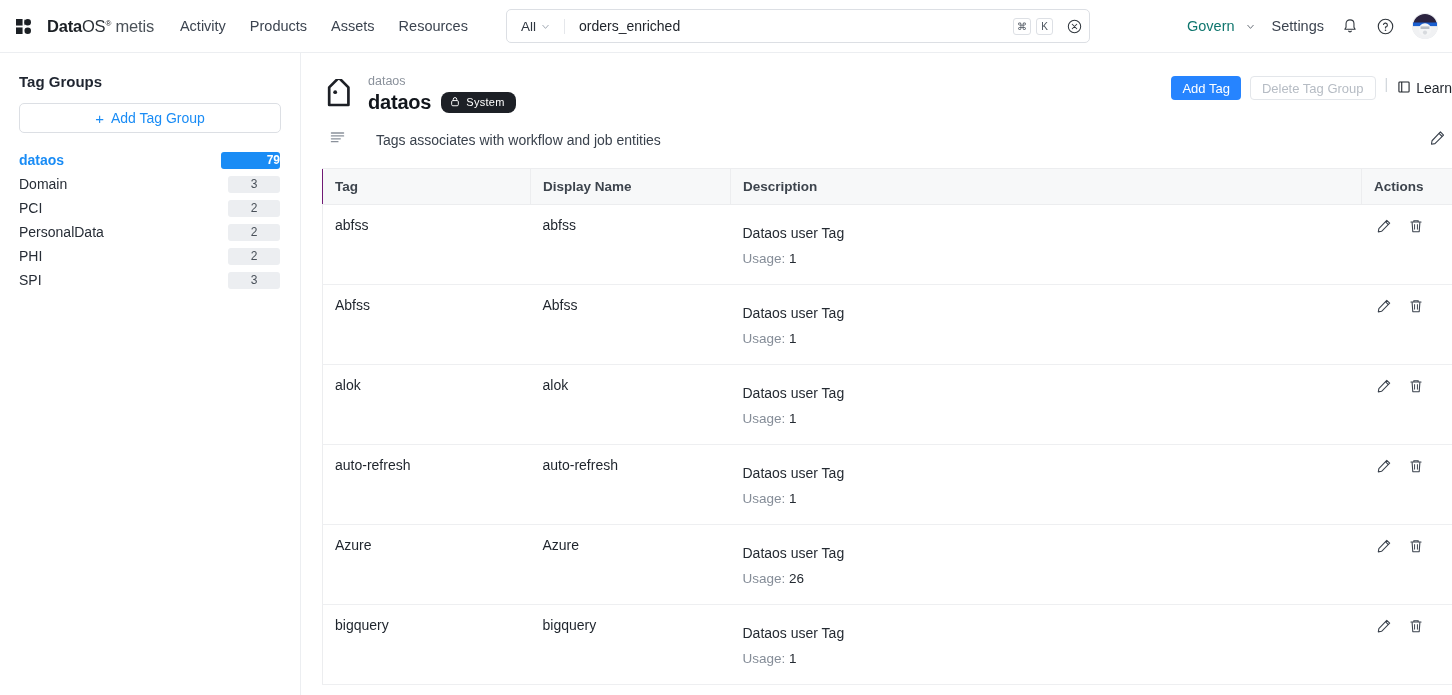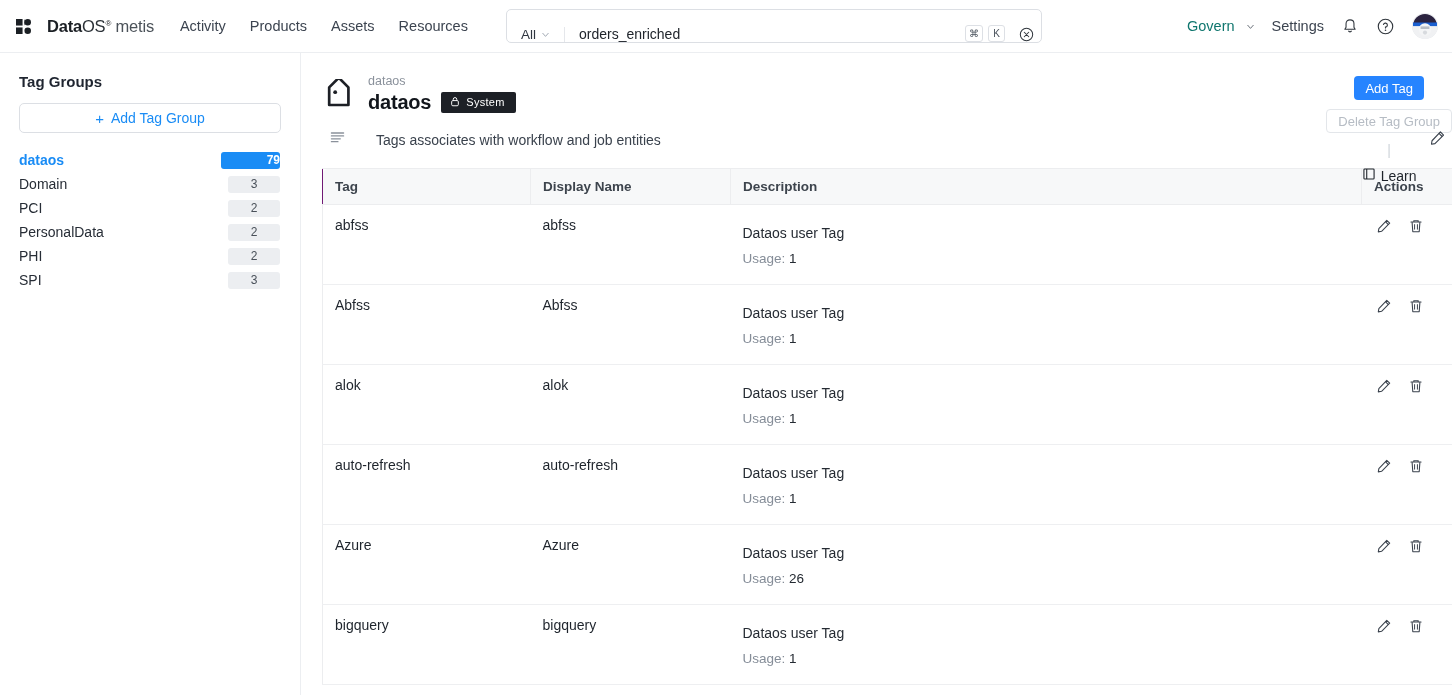--- a/index.html
+++ b/index.html
@@ -43,24 +43,24 @@
     font-size: 14.5px;
     color: #3c4450;
     cursor: pointer;
     white-space: nowrap;
   }
 
   
   .search-wrap {
     position: absolute;
     left: 506px;
-    width: 536px;
+    width: 584px;
     height: 34px;
     display: flex;
-    align-items: flex-end;
+    align-items: center;
     border: 1px solid #dcdfe4;
     border-radius: 5px;
     background: #fff;
   }
   .search-scope {
     width: 58px;
     display: flex; align-items: center; justify-content: center;
     gap: 5px;
     font-size: 13.5px;
     color: #2f3640;
@@ -168,30 +168,30 @@
   .page-head { display: flex; align-items: flex-start; position: relative; }
   .tag-big-icon { width: 34px; height: 34px; margin: 6px 12px 0 0; flex-shrink: 0; }
   .head-text { padding-top: 0; }
   .crumb { font-size: 12.5px; color: #8a919b; line-height: 1.35; }
   .title-row { display: flex; align-items: center; gap: 10px; margin-top: 1px; }
   .page-title { font-size: 20px; font-weight: 700; color: #12161c; letter-spacing:-0.2px; }
   .sys-badge {
     height: 21px;
     background: #1d2026;
     color: #fff;
-    border-radius: 2px;
+    border-radius: 8px;
     display: flex; align-items: center; gap: 6px;
     padding: 0 11px 0 9px;
     font-size: 11px;
     letter-spacing: 0.3px;
   }
 
   .head-actions {
     position: absolute; right: 0px; top: 3px;
-    display: flex; align-items: center; gap: 9px; flex-direction: column;
+    display: flex; gap: 9px;
   }
   .btn-primary {
     height: 24px; padding: 0 11px;
     background: #2684ff;
     color: #fff; border: 0; border-radius: 4px;
     font-size: 13px; font-family:"Liberation Sans",sans-serif;
     cursor: pointer;
   }
   .btn-disabled {
     height: 24px; padding: 0 11px;

